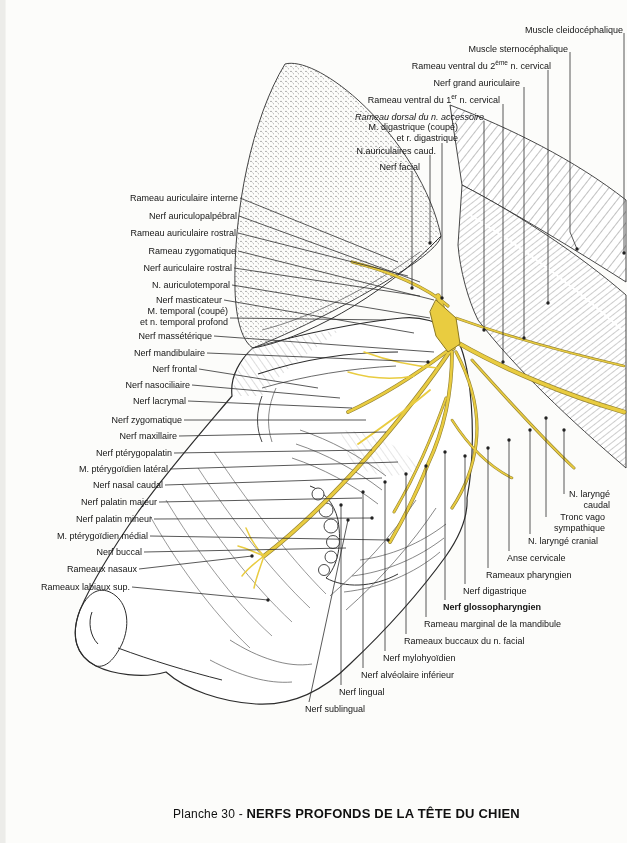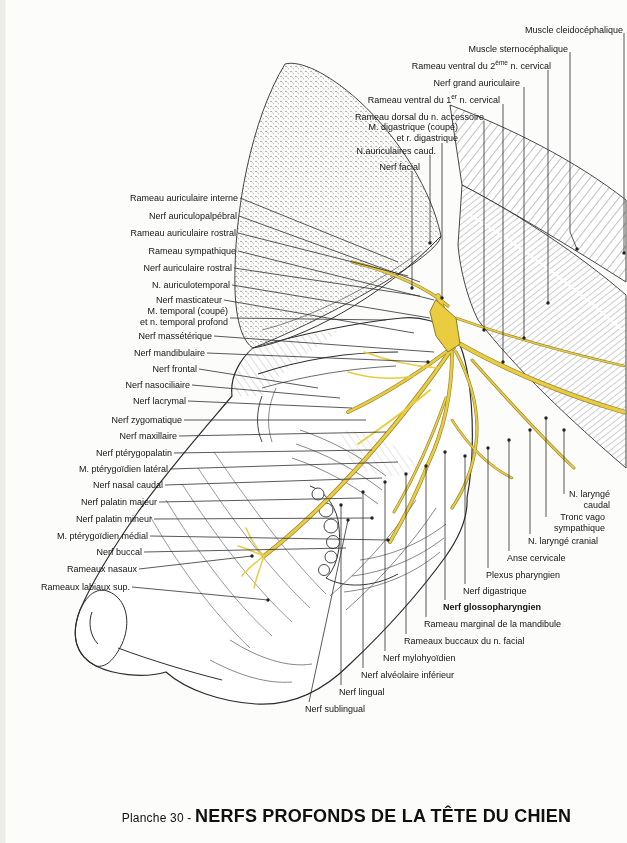--- a/index.html
+++ b/index.html
@@ -14,21 +14,21 @@
   svg.art,svg.leaders{position:absolute;left:0;top:0;}
   svg.leaders{pointer-events:none;}
   .labels{position:absolute;left:0;top:0;width:627px;height:661px;pointer-events:none;}
   .lbl{position:absolute;font-size:9px;line-height:10.5px;white-space:nowrap;color:#141414;}
   .lbl.alignright{text-align:right;}
   .lbl sup{font-size:6.5px;line-height:0;}
   .caption{
     position:absolute;left:0;right:0;top:806px;text-align:center;padding-left:66px;
     font-size:12px;color:#101010;letter-spacing:.2px;
   }
-  .caption .title{font-weight:bold;font-size:18px;}
+  .caption .title{font-weight:bold;font-size:13px;}
 </style>
 </head>
 <body>
 
 <div class="page">
 
   <svg class="art" width="627" height="843" viewBox="0 0 627 843">
     <defs>
       <pattern id="stipple" width="5" height="5" patternUnits="userSpaceOnUse">
         <circle cx="1" cy="1.4" r="0.55" fill="#6f6f6f"></circle>
@@ -247,21 +247,21 @@
       </div>
       <div class="lbl alignright" style="right: 76px; top: 61px;">
         <div><span>Rameau ventral du 2</span><sup>ème</sup><span> n. cervical</span></div>
       </div>
       <div class="lbl alignright" style="right: 107px; top: 78px;">
         <div><span>Nerf grand auriculaire</span></div>
       </div>
       <div class="lbl alignright" style="right: 127px; top: 95px;">
         <div><span>Rameau ventral du 1</span><sup>er</sup><span> n. cervical</span></div>
       </div>
-      <div class="lbl alignright" style="right: 143px; top: 112px;">
+      <div class="lbl alignright" style="right: 143px; top: 112px; font-style: italic;">
         <div><span>Rameau dorsal du n. accessoire</span></div>
       </div>
       <div class="lbl alignright" style="right: 169px; top: 122px;">
         <div><span>M. digastrique (coupé)</span></div>
         <div><span>et r. digastrique</span></div>
       </div>
       <div class="lbl alignright" style="right: 191px; top: 146px;">
         <div><span>N.auriculaires caud.</span></div>
       </div>
       <div class="lbl alignright" style="right: 207px; top: 162px;">
@@ -270,21 +270,21 @@
       <div class="lbl alignright" style="right: 389px; top: 193px;">
         <div><span>Rameau auriculaire interne</span></div>
       </div>
       <div class="lbl alignright" style="right: 390px; top: 211px;">
         <div><span>Nerf auriculopalpébral</span></div>
       </div>
       <div class="lbl alignright" style="right: 391px; top: 228px;">
         <div><span>Rameau auriculaire rostral</span></div>
       </div>
       <div class="lbl alignright" style="right: 391px; top: 246px;">
-        <div><span>Rameau sympathique</span></div>
+        <div><span>Rameau zygomatique</span></div>
       </div>
       <div class="lbl alignright" style="right: 395px; top: 263px;">
         <div><span>Nerf auriculaire rostral</span></div>
       </div>
       <div class="lbl alignright" style="right: 397px; top: 280px;">
         <div><span>N. auriculotemporal</span></div>
       </div>
       <div class="lbl alignright" style="right: 405px; top: 295px;">
         <div><span>Nerf masticateur</span></div>
       </div>
@@ -348,21 +348,21 @@
         <div><span>Tronc vago</span></div>
         <div><span>sympathique</span></div>
       </div>
       <div class="lbl" style="left: 528px; top: 536px;">
         <div><span>N. laryngé cranial</span></div>
       </div>
       <div class="lbl" style="left: 507px; top: 553px;">
         <div><span>Anse cervicale</span></div>
       </div>
       <div class="lbl" style="left: 486px; top: 570px;">
-        <div><span>Plexus pharyngien</span></div>
+        <div><span>Rameaux pharyngien</span></div>
       </div>
       <div class="lbl" style="left: 463px; top: 586px;">
         <div><span>Nerf digastrique</span></div>
       </div>
       <div class="lbl" style="left: 443px; top: 602px; font-weight: bold;">
         <div><span>Nerf glossopharyngien</span></div>
       </div>
       <div class="lbl" style="left: 424px; top: 619px;">
         <div><span>Rameau marginal de la mandibule</span></div>
       </div>

